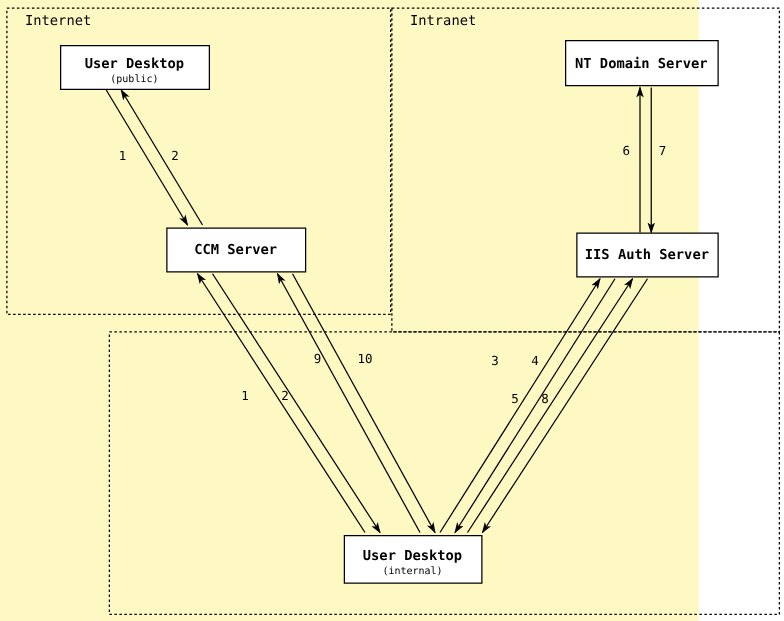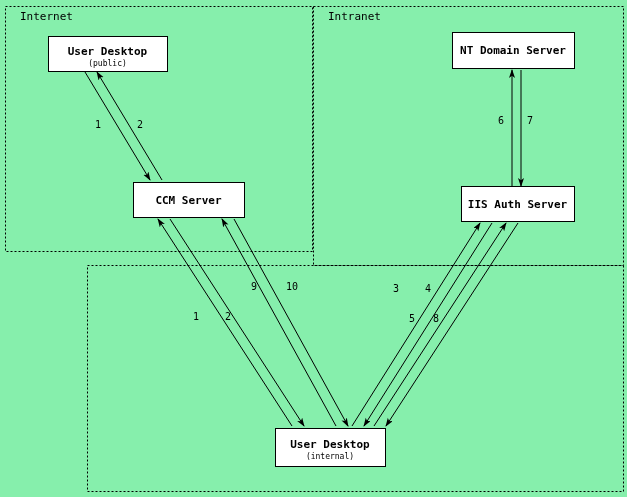--- a/index.html
+++ b/index.html
@@ -1,17 +1,17 @@
 <!DOCTYPE html>
 <html><head>
 <meta charset="utf-8">
 <style>
   html,body{margin:0;padding:0;background:#ffffff;}
   body{width:627px;height:497px;overflow:hidden;font-family:"DejaVu Sans Mono",monospace;}
-  #stage{position:relative;width:627px;height:497px;background:#86efac;}
+  #stage{position:relative;width:559px;height:497px;background:#fef9c3;}
   svg{position:absolute;left:0;top:0;width:627px;height:497px;}
   .zone-label{font-family:"DejaVu Sans Mono",monospace;font-size:11px;fill:#000;}
   .node-title{font-family:"DejaVu Sans Mono",monospace;font-size:11px;font-weight:bold;fill:#000;text-anchor:middle;}
   .node-sub{font-family:"DejaVu Sans Mono",monospace;font-size:8px;fill:#000;text-anchor:middle;}
   .edge-label{font-family:"DejaVu Sans Mono",monospace;font-size:10px;fill:#000;text-anchor:middle;}
   .zone-rect{fill:none;stroke:#000;stroke-width:1;stroke-dasharray:2 2;}
   .node-rect{fill:#ffffff;stroke:#000;stroke-width:1;}
   .flow-line{stroke:#000;stroke-width:1;fill:none;}
 </style>
 </head>

